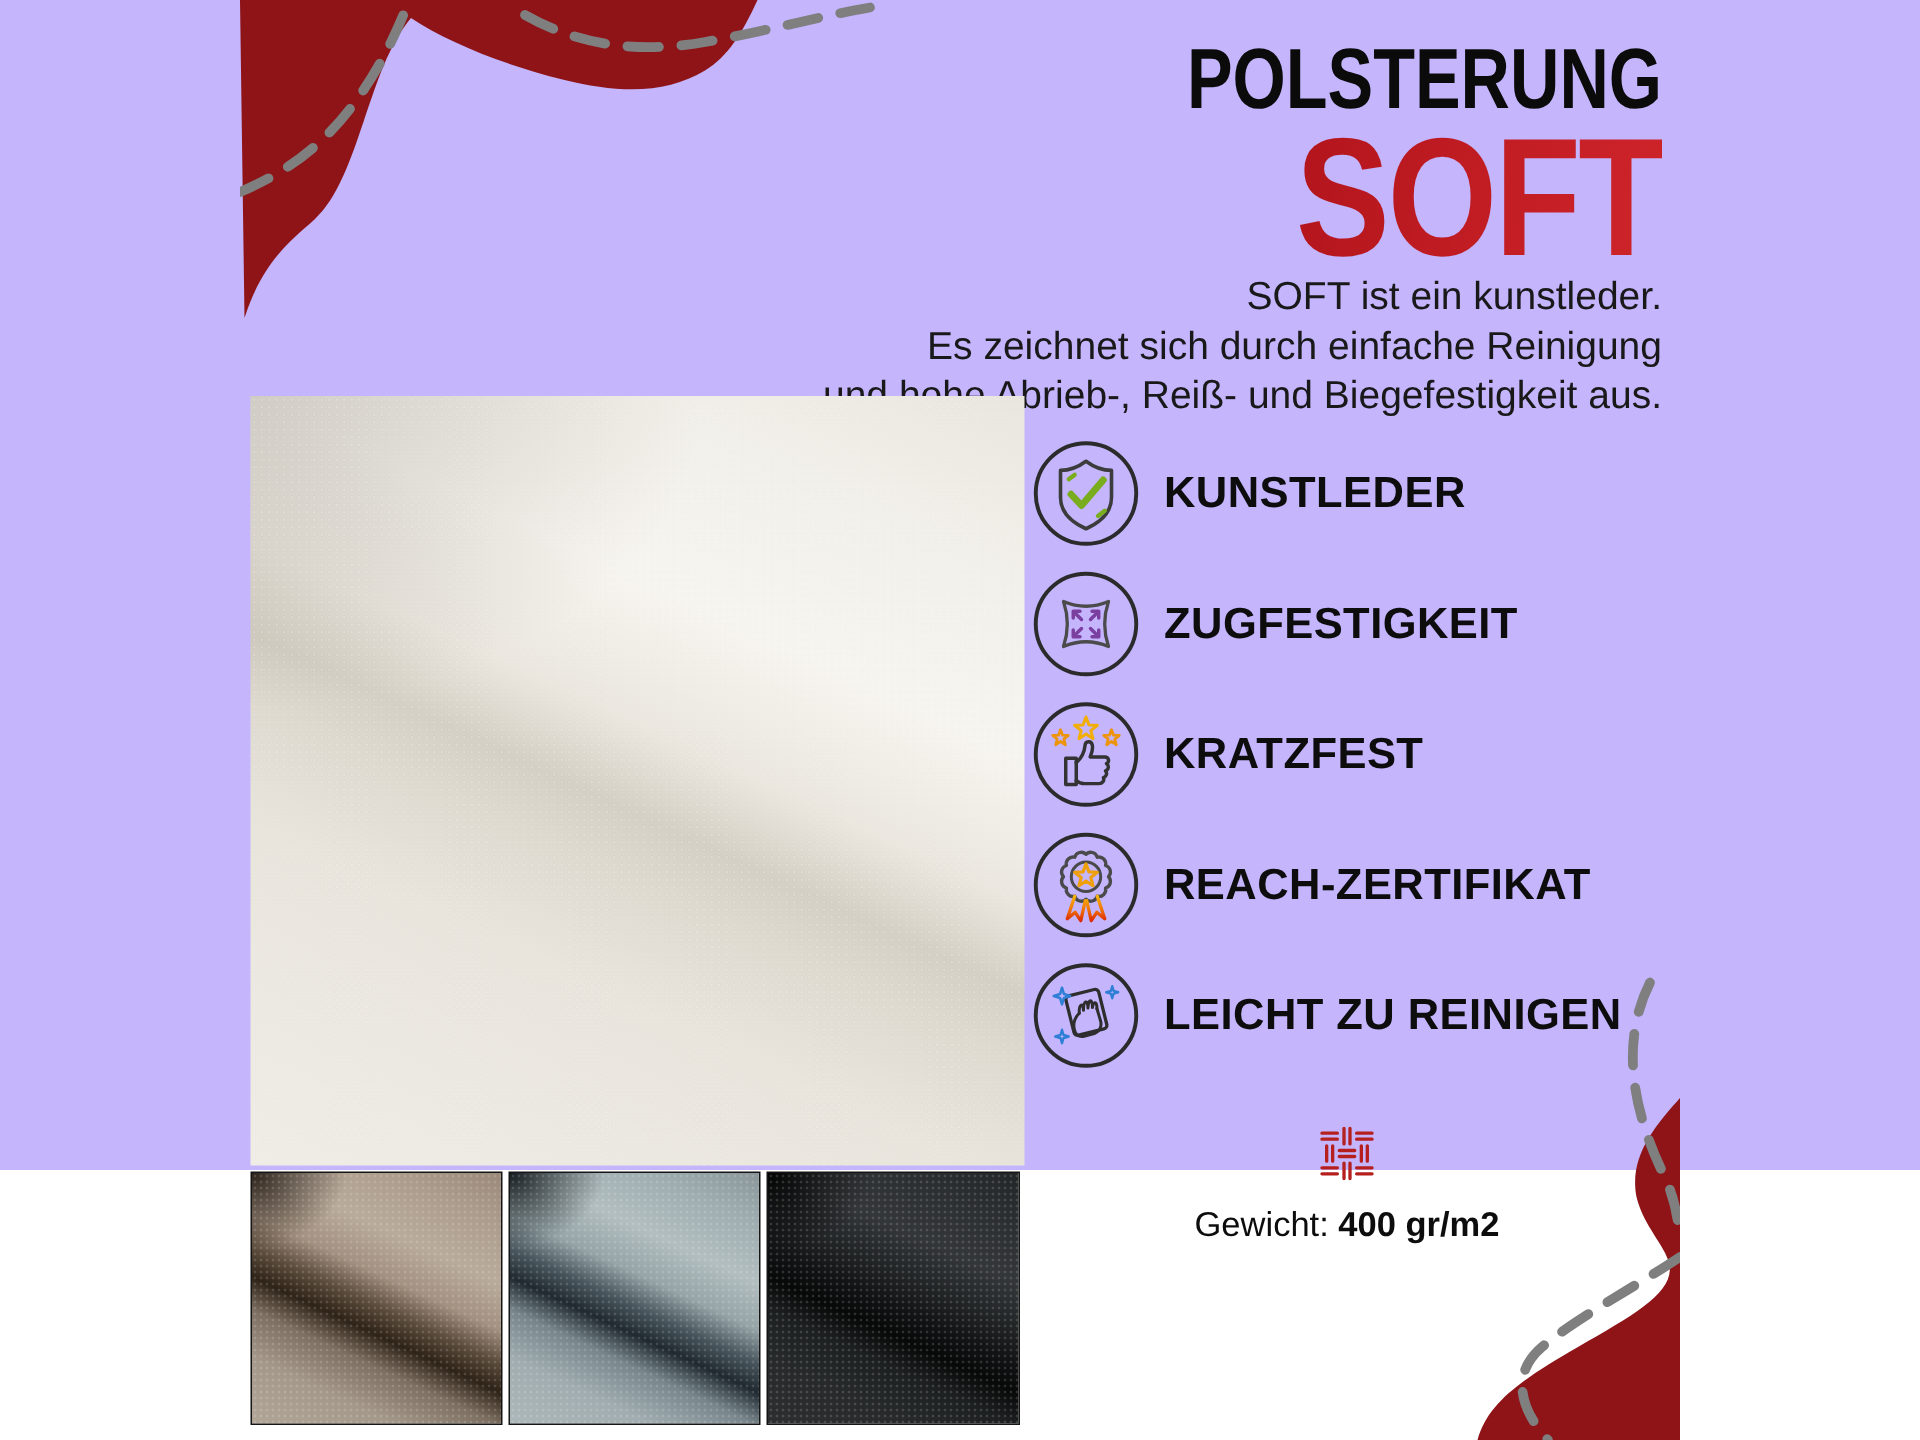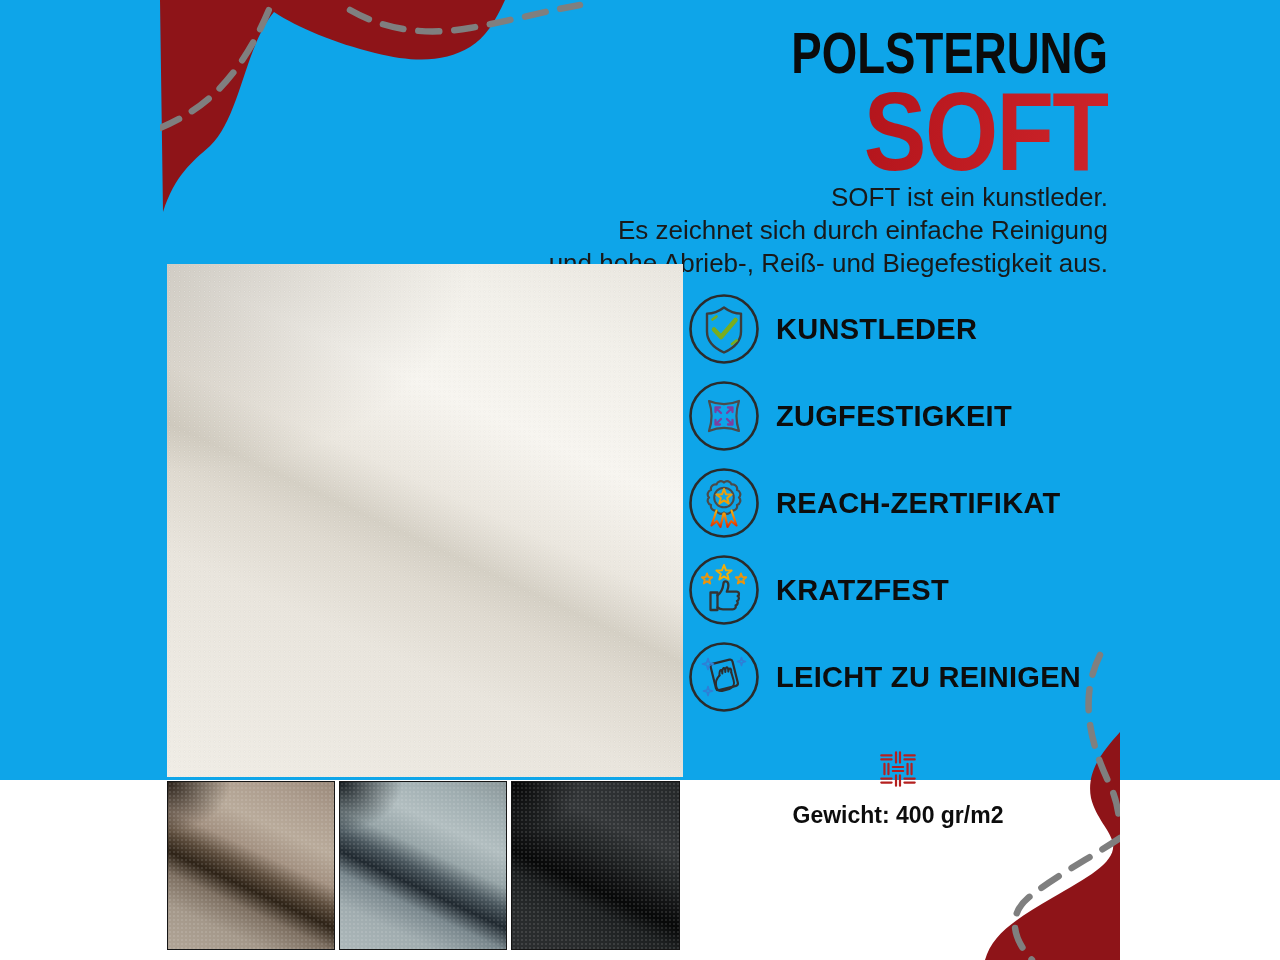--- a/index.html
+++ b/index.html
@@ -1,17 +1,17 @@
 <!DOCTYPE html>
 <html><head>
 <meta charset="utf-8">
 <style>
   html,body{margin:0;padding:0;width:1280px;height:960px;overflow:hidden;background:#ffffff;
     font-family:"Liberation Sans", sans-serif;}
-  .stage{position:relative;width:1280px;height:780px;background:#0ea5e9;}
+  .stage{position:relative;width:1280px;height:780px;background:#c4b5fd;}
 
   
   .decor{position:absolute;pointer-events:none;}
   .decor-tl{left:160px;top:0;}
   .decor-br{left:940px;top:640px;}
   .dash{fill:none;stroke:#7f7f7f;stroke-width:6.5;stroke-dasharray:21 15;stroke-linecap:round;}
 
   
   .header{position:absolute;top:24px;right:172px;width:620px;text-align:right;}
   .kicker{font-size:57px;font-weight:800;color:#0b0b0b;line-height:1.05;letter-spacing:0;
@@ -47,21 +47,21 @@
 
   
   .features{position:absolute;left:688px;top:293px;}
   .feature{display:flex;align-items:center;height:72px;margin-bottom:15px;gap:16px;}
   .feature svg{flex:0 0 72px;}
   .feature-label{font-size:29px;font-weight:800;color:#0d0d0d;letter-spacing:0.3px;white-space:nowrap;}
 
   
   .specs{position:absolute;left:680px;top:748px;width:436px;text-align:center;color:#0d0d0d;}
   .spec-line{font-size:23px;margin-top:8px;}
-  .spec-line .spec-label{font-weight:700;}
+  .spec-line .spec-label{font-weight:400;}
   .spec-line .spec-value{font-weight:700;}
   .spec-icon-diamond{margin-top:15px;}
   .icon-stroke{fill:none;stroke-linecap:round;stroke-linejoin:round;}
 </style>
 </head>
 <body>
 
 <div class="stage">
 
   <svg class="decor decor-tl" width="510" height="270" viewBox="0 0 510 270">
@@ -111,47 +111,47 @@
         <path class="icon-stroke" stroke="#7b3fa0" stroke-width="2.3" d="M33,33 L27.5,27.5 M27.5,32 L27.5,27.5 L32,27.5"></path>
         <path class="icon-stroke" stroke="#7b3fa0" stroke-width="2.3" d="M39,33 L44.5,27.5 M44.5,32 L44.5,27.5 L40,27.5"></path>
         <path class="icon-stroke" stroke="#7b3fa0" stroke-width="2.3" d="M33,39 L27.5,44.5 M27.5,40 L27.5,44.5 L32,44.5"></path>
         <path class="icon-stroke" stroke="#7b3fa0" stroke-width="2.3" d="M39,39 L44.5,44.5 M44.5,40 L44.5,44.5 L40,44.5"></path>
       </svg>
       <span class="feature-label">ZUGFESTIGKEIT</span>
     </div>
 
     <div class="feature">
       <svg width="72" height="72" viewBox="0 0 72 72">
+        <circle class="icon-stroke" cx="36" cy="36" r="33.5" stroke="#2b2b2b" stroke-width="2.6"></circle>
+        <polygon class="icon-stroke" stroke="#f2ae07" stroke-width="2" points="36,11 38,16.3 43.6,16.5 39.2,20.1 40.7,25.5 36,22.4 31.3,25.5 32.8,20.1 28.4,16.5 34,16.3"></polygon>
+        <polygon class="icon-stroke" stroke="#ec940c" stroke-width="1.9" points="19,19.5 20.4,23.1 24.2,23.3 21.2,25.7 22.2,29.5 19,27.3 15.8,29.5 16.8,25.7 13.8,23.3 17.7,23.1"></polygon>
+        <polygon class="icon-stroke" stroke="#ec940c" stroke-width="1.9" points="53,19.5 54.4,23.1 58.2,23.3 55.2,25.7 56.2,29.5 53,27.3 49.8,29.5 50.8,25.7 47.8,23.3 51.7,23.1"></polygon>
+        <path class="icon-stroke" stroke="#333333" stroke-width="2.3" d="M22.5,38.5 L29.5,38.5 L29.5,56 L22.5,56 Z"></path>
+        <path class="icon-stroke" stroke="#333333" stroke-width="2.3" d="M29.5,41.5 C33,38.5 35,34 35.4,29.8 C35.6,26.9 39.3,26.6 40.1,29.3 C40.7,31.4 40,34.8 38.8,37.6 L48.5,37.6 C51.3,37.6 51.8,41 49.7,42.1 C51.6,43.2 51.1,46.3 49,47 C50.4,48.4 49.6,50.9 47.6,51.4 C48.4,53.4 47,55.4 44.7,55.4 L35,55.4 C33,55.4 31,54.6 29.5,53.4"></path>
+      </svg>
+      <span class="feature-label">KRATZFEST</span>
+    </div>
+
+    <div class="feature">
+      <svg width="72" height="72" viewBox="0 0 72 72">
         <defs>
           <linearGradient id="rg" x1="0" y1="0" x2="0" y2="1">
             <stop offset="0" stop-color="#f6b40a"></stop>
               <stop offset="0.55" stop-color="#f07107"></stop>
               <stop offset="1" stop-color="#dd2b02"></stop>
           </linearGradient>
         </defs>
         <circle class="icon-stroke" cx="36" cy="36" r="33.5" stroke="#2b2b2b" stroke-width="2.6"></circle>
         <path class="icon-stroke" stroke="#4a4a4a" stroke-width="2.2" d="M51,30.5 A4.5,4.5 0 0 1 49,38 A4.5,4.5 0 0 1 43.5,43.5 A4.5,4.5 0 0 1 36,45.5 A4.5,4.5 0 0 1 28.5,43.5 A4.5,4.5 0 0 1 23,38 A4.5,4.5 0 0 1 21,30.5 A4.5,4.5 0 0 1 23,23 A4.5,4.5 0 0 1 28.5,17.5 A4.5,4.5 0 0 1 36,15.5 A4.5,4.5 0 0 1 43.5,17.5 A4.5,4.5 0 0 1 49,23 A4.5,4.5 0 0 1 51,30.5 Z"></path>
         <circle class="icon-stroke" cx="36" cy="30.5" r="9.8" stroke="#4a4a4a" stroke-width="2"></circle>
         <polygon class="icon-stroke" stroke="#ef9f09" stroke-width="2.1" points="36,22 38,27.25 43.6,27.5 39.2,31.05 40.7,36.5 36,33.4 31.3,36.5 32.8,31.05 28.4,27.5 34,27.25"></polygon>
         <path class="icon-stroke" stroke="url(#rg)" stroke-width="2.2" d="M28.5,43.5 L23.5,58.5 L28.8,54.2 L32.5,59.8 L35.5,46.5"></path>
         <path class="icon-stroke" stroke="url(#rg)" stroke-width="2.2" d="M43.5,43.5 L48.5,58.5 L43.2,54.2 L39.5,59.8 L36.5,46.5"></path>
       </svg>
       <span class="feature-label">REACH-ZERTIFIKAT</span>
-    </div>
-
-    <div class="feature">
-      <svg width="72" height="72" viewBox="0 0 72 72">
-        <circle class="icon-stroke" cx="36" cy="36" r="33.5" stroke="#2b2b2b" stroke-width="2.6"></circle>
-        <polygon class="icon-stroke" stroke="#f2ae07" stroke-width="2" points="36,11 38,16.3 43.6,16.5 39.2,20.1 40.7,25.5 36,22.4 31.3,25.5 32.8,20.1 28.4,16.5 34,16.3"></polygon>
-        <polygon class="icon-stroke" stroke="#ec940c" stroke-width="1.9" points="19,19.5 20.4,23.1 24.2,23.3 21.2,25.7 22.2,29.5 19,27.3 15.8,29.5 16.8,25.7 13.8,23.3 17.7,23.1"></polygon>
-        <polygon class="icon-stroke" stroke="#ec940c" stroke-width="1.9" points="53,19.5 54.4,23.1 58.2,23.3 55.2,25.7 56.2,29.5 53,27.3 49.8,29.5 50.8,25.7 47.8,23.3 51.7,23.1"></polygon>
-        <path class="icon-stroke" stroke="#333333" stroke-width="2.3" d="M22.5,38.5 L29.5,38.5 L29.5,56 L22.5,56 Z"></path>
-        <path class="icon-stroke" stroke="#333333" stroke-width="2.3" d="M29.5,41.5 C33,38.5 35,34 35.4,29.8 C35.6,26.9 39.3,26.6 40.1,29.3 C40.7,31.4 40,34.8 38.8,37.6 L48.5,37.6 C51.3,37.6 51.8,41 49.7,42.1 C51.6,43.2 51.1,46.3 49,47 C50.4,48.4 49.6,50.9 47.6,51.4 C48.4,53.4 47,55.4 44.7,55.4 L35,55.4 C33,55.4 31,54.6 29.5,53.4"></path>
-      </svg>
-      <span class="feature-label">KRATZFEST</span>
     </div>
 
     <div class="feature">
       <svg width="72" height="72" viewBox="0 0 72 72">
         <circle class="icon-stroke" cx="36" cy="36" r="33.5" stroke="#2b2b2b" stroke-width="2.6"></circle>
         <g transform="rotate(-14 36 36)">
           <rect class="icon-stroke" x="25.5" y="20.5" width="22.5" height="27" rx="2.5" stroke="#2e2e2e" stroke-width="2.2"></rect>
         </g>
         <path class="icon-stroke" stroke="#2e2e2e" stroke-width="2" d="M31.5,34.5 C31.2,28.5 34,26.8 34.3,32.5 M34.3,32.5 C34.3,26 37.2,24.8 37.3,31 M37.3,31 C37.5,25 40.3,24.4 40.3,30.6 M40.3,30.6 C41,26.2 43.4,26.4 43.3,31.5"></path>
         <path class="icon-stroke" stroke="#2e2e2e" stroke-width="2" d="M31.5,34.5 C28.6,37.3 27.3,41 28.2,45.2 C28.9,48.4 31,50.3 34,50 L41.5,48 C45.3,46.6 46.8,43 45.6,39.2 C44.9,36.8 44,33.8 43.3,31.5"></path>

